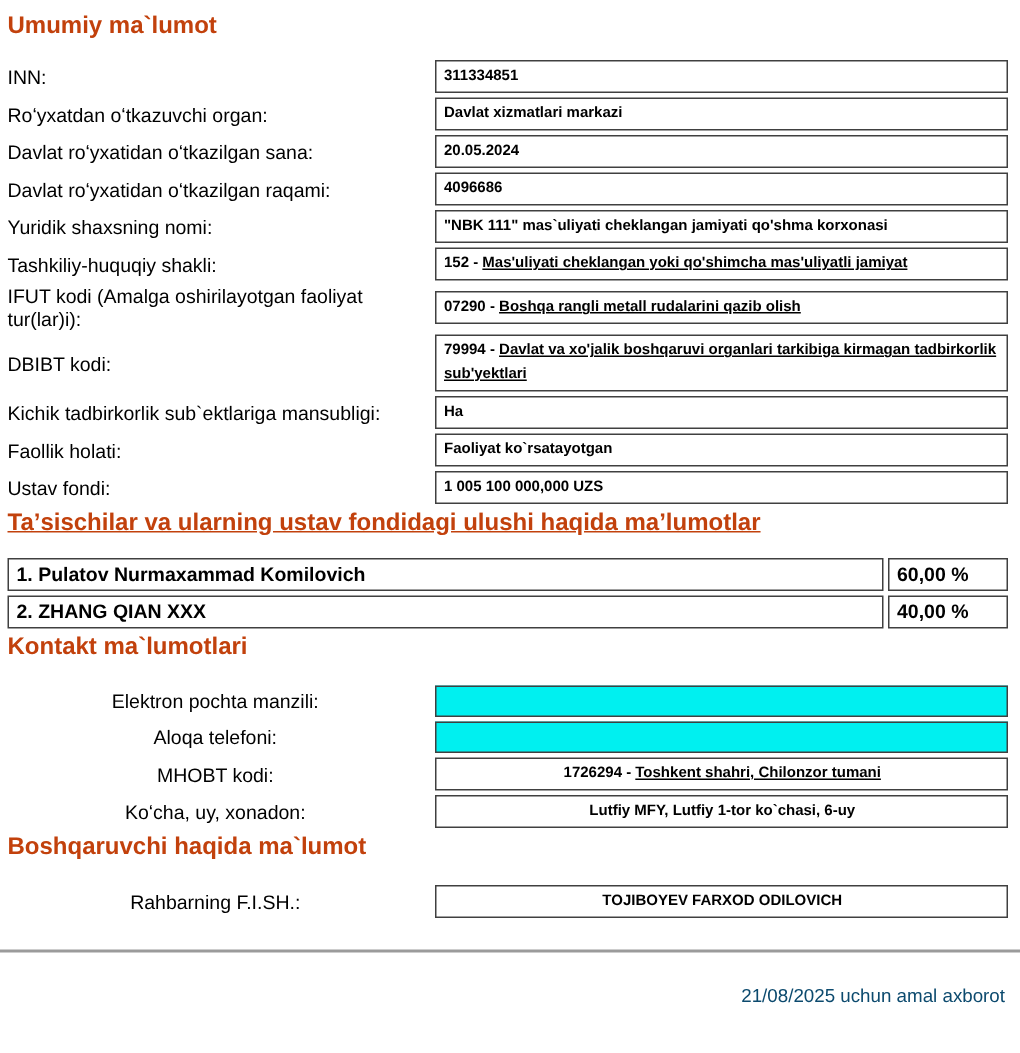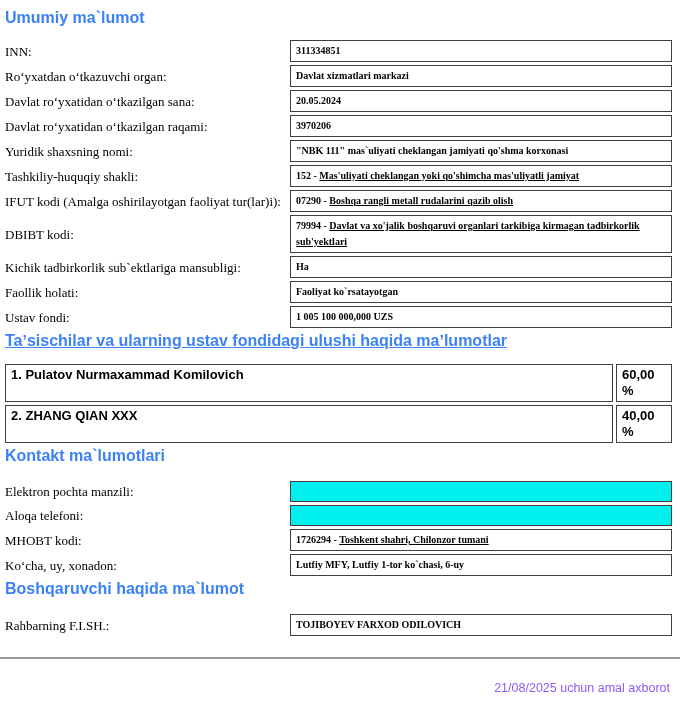--- a/index.html
+++ b/index.html
@@ -6,26 +6,26 @@
   html, body { margin: 0; padding: 0; }
   body {
     width: 680px; height: 702px;
     background: #ffffff; color: #000000;
     font-family: "Liberation Sans", "DejaVu Sans", sans-serif;
     overflow: hidden;
   }
   .page { padding: 8px 8px 0 5px; }
 
   h2.sec-title {
-    font-size: 16px; font-weight: bold; color: #3b82f6;
+    font-size: 16px; font-weight: bold; color: #c2410c;
     margin: 0; line-height: 19px;
   }
   .rows { margin-top: 13px; }
 
-  .row { display: flex; align-items: center; margin-bottom: 3px; font-family: Liberation Serif, serif; }
+  .row { display: flex; align-items: center; margin-bottom: 3px; }
   .row .label {
     width: 285px; flex-shrink: 0;
     font-size: 13px; line-height: 15px; padding-right: 8px;
   }
   .box {
     flex: 1;
     border: 1.5px solid #404040;
     background: #ffffff;
     font-size: 10px; font-weight: bold; line-height: 16px;
     padding: 2px 4px 2px 5px;
@@ -38,38 +38,38 @@
 
   .founders-table { margin-top: 14px; }
   .founder-row { display: flex; margin-bottom: 3px; }
   .founder-row .f-name {
     flex: 1;
     border: 1.5px solid #404040;
     font-size: 13px; font-weight: bold; line-height: 16px;
     padding: 2px 4px 2px 5px; min-height: 22px;
   }
   .founder-row .f-share {
-    width: 56px; margin-left: 3px; flex-shrink: 0;
+    width: 80px; margin-left: 3px; flex-shrink: 0;
     border: 1.5px solid #404040;
     font-size: 13px; font-weight: bold; line-height: 16px;
     padding: 2px 4px 2px 5px; min-height: 22px;
   }
 
   .mt-founders { margin-top: 9px; text-decoration: underline; }
   .mt-contact  { margin-top: 8px; }
   .mt-manager  { margin-top: 10px; }
-  .gap-after-title { margin-top: 16px; }
+  .gap-after-title { margin-top: 16px; text-align: center; }
 
   .divider {
     margin: 21px -8px 0 -5px;
     border-top: 2px solid #9b9b9b;
   }
   .footer {
     margin-top: 22px; padding-right: 2px;
-    text-align: right; font-size: 12.5px; color: #8b5cf6;
+    text-align: right; font-size: 12.5px; color: #0c4a6e;
   }
 </style>
 </head>
 <body>
 
 <div class="page">
 
   <h2 class="sec-title">Umumiy ma`lumot</h2>
 
   <div class="rows">
@@ -84,21 +84,21 @@
       <div class="box">Davlat xizmatlari markazi</div>
     </div>
 
     <div class="row">
       <div class="label">Davlat roʻyxatidan oʻtkazilgan sana:</div>
       <div class="box">20.05.2024</div>
     </div>
 
     <div class="row">
       <div class="label">Davlat roʻyxatidan oʻtkazilgan raqami:</div>
-      <div class="box">3970206</div>
+      <div class="box">4096686</div>
     </div>
 
     <div class="row">
       <div class="label">Yuridik shaxsning nomi:</div>
       <div class="box">"NBK 111" mas`uliyati cheklangan jamiyati qo'shma korxonasi</div>
     </div>
 
     <div class="row">
       <div class="label">Tashkiliy-huquqiy shakli:</div>
       <div class="box"><span>152 - </span><a class="val-link">Mas'uliyati cheklangan yoki qo'shimcha mas'uliyatli jamiyat</a></div>

